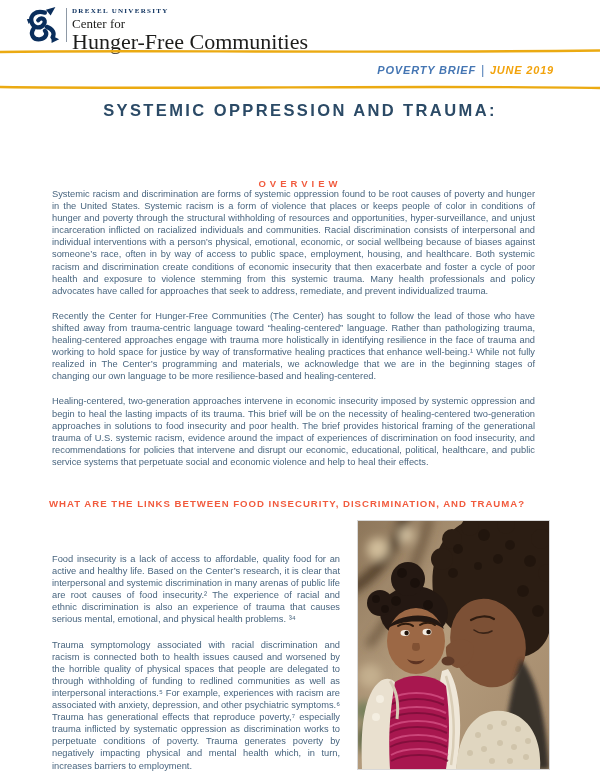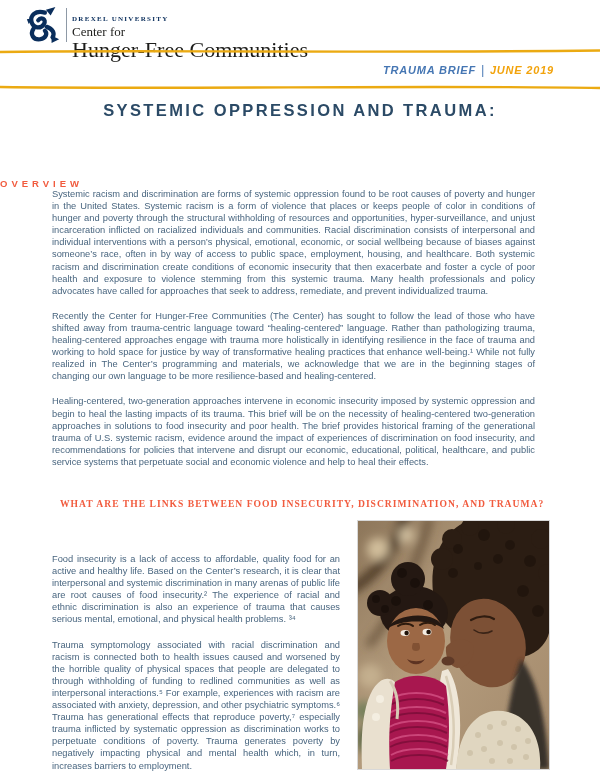--- a/index.html
+++ b/index.html
@@ -3,45 +3,45 @@
 <meta charset="utf-8">
 <style>
   html,body{margin:0;padding:0;background:#fff;}
   .page{position:relative;width:600px;height:775px;background:#ffffff;overflow:hidden;
         font-family:"Liberation Sans", sans-serif;}
 
   
   .logo{position:absolute;top:6px;left:24px;display:flex;align-items:flex-start;}
   .dragon{width:38px;height:38px;flex:0 0 auto;}
   .logo-divider{width:1px;height:34px;background:#8e99a6;margin:2px 5px 0 4px;}
-  .logo-text{padding-top:1px;margin-top:8px;}
+  .logo-text{padding-top:1px;}
   .univ{font-family:"Liberation Serif", serif;font-size:7px;font-weight:bold;color:#0a2e5c;letter-spacing:1.3px;}
   .centerfor{font-family:"Liberation Serif", serif;font-size:13px;color:#1d1d1b;margin-top:1px;}
   .hfc{font-family:"Liberation Serif", serif;font-size:22px;color:#1d1d1b;margin-top:0;line-height:20px;text-align:right;}
 
   .gold-line{position:absolute;left:0;width:600px;height:7px;}
   .gold-line-1{top:48px;}
   .gold-line-2{top:84px;}
 
   .banner{position:absolute;top:63px;right:46px;font-style:italic;font-weight:bold;
           font-size:11px;letter-spacing:0.8px;white-space:nowrap;}
   .banner .pb{color:#4576b3;}
   .banner .sep{color:#4576b3;font-weight:normal;margin:0 5px;font-size:12px;}
   .banner .date{color:#f2a30c;margin-top:22px;}
 
   
   .title{position:absolute;top:101px;left:30px;right:30px;text-align:center;font-weight:bold;}
   .title .t1{color:#2b4a66;font-size:16.5px;letter-spacing:2.4px;margin-bottom:4px;}
   .title .t2{color:#f04f2e;font-size:15.5px;letter-spacing:0.8px;line-height:20px;}
 
   
-  .h-overview{position:absolute;top:178px;left:0;right:0;text-align:left;color:#f15b3e;
+  .h-overview{position:absolute;top:178px;left:0;right:0;text-align:center;color:#f15b3e;
               font-size:9.5px;font-weight:bold;letter-spacing:4px;}
-  .h-links{position:absolute;top:498px;left:60px;color:#f15b3e;font-size:9.6px;font-weight:bold;
-           letter-spacing:1px;white-space:nowrap;font-family:Liberation Serif, serif;}
+  .h-links{position:absolute;top:498px;left:49px;color:#f15b3e;font-size:9.6px;font-weight:bold;
+           letter-spacing:1px;white-space:nowrap;}
 
   
   .body-copy{color:#48657f;font-size:9.3px;line-height:12.1px;text-align:justify;}
   .body-copy p{margin:0 16px 13px 0;}
   .overview-flow{position:absolute;top:188px;left:52px;width:499px;}
   .left-col{position:absolute;top:553px;left:52px;width:304px;}
 
   
   .photo{position:absolute;top:520px;left:357px;width:191px;height:248px;
          border:1px solid #d8d8d8;box-sizing:content-box;overflow:hidden;}
@@ -74,21 +74,21 @@
   </div>
 
   <svg class="gold-line gold-line-1" viewBox="0 0 600 7" preserveAspectRatio="none">
     <path d="M0,4 C120,1.5 320,5.5 600,2.5" stroke="#ebaa12" stroke-width="2.4" fill="none"></path>
   </svg>
   <svg class="gold-line gold-line-2" viewBox="0 0 600 7" preserveAspectRatio="none">
     <path d="M0,3 C180,5.5 420,1 600,4" stroke="#ebaa12" stroke-width="2.4" fill="none"></path>
   </svg>
 
   <div class="banner">
-    <span class="pb">TRAUMA BRIEF</span><span class="sep">|</span><span class="date">JUNE 2019</span>
+    <span class="pb">POVERTY BRIEF</span><span class="sep">|</span><span class="date">JUNE 2019</span>
   </div>
 
   <div class="title">
     <div class="t1">SYSTEMIC OPPRESSION AND TRAUMA:</div>
   </div>
 
   <div class="h-overview">OVERVIEW</div>
   <div class="overview-flow body-copy">
     <p>Systemic racism and discrimination are forms of systemic oppression found to be root causes of poverty and hunger in the United States. Systemic racism is a form of violence that places or keeps people of color in conditions of hunger and poverty through the structural withholding of resources and opportunities, hyper-surveillance, and unjust incarceration inflicted on racialized individuals and communities. Racial discrimination consists of interpersonal and individual interventions with a person’s physical, emotional, economic, or social wellbeing because of biases against someone’s race, often in by way of access to public space, employment, housing, and healthcare. Both systemic racism and discrimination create conditions of economic insecurity that then exacerbate and foster a cycle of poor health and exposure to violence stemming from this systemic trauma. Many health professionals and policy advocates have called for approaches that seek to address, remediate, and prevent individualized trauma.</p>
     <p>Recently the Center for Hunger-Free Communities (The Center) has sought to follow the lead of those who have shifted away from trauma-centric language toward “healing-centered” language. Rather than pathologizing trauma, healing-centered approaches engage with trauma more holistically in identifying resilience in the face of trauma and working to hold space for justice by way of transformative healing practices that enhance well-being.¹ While not fully realized in The Center’s programming and materials, we acknowledge that we are in the beginning stages of changing our own language to be more resilience-based and healing-centered.</p>

